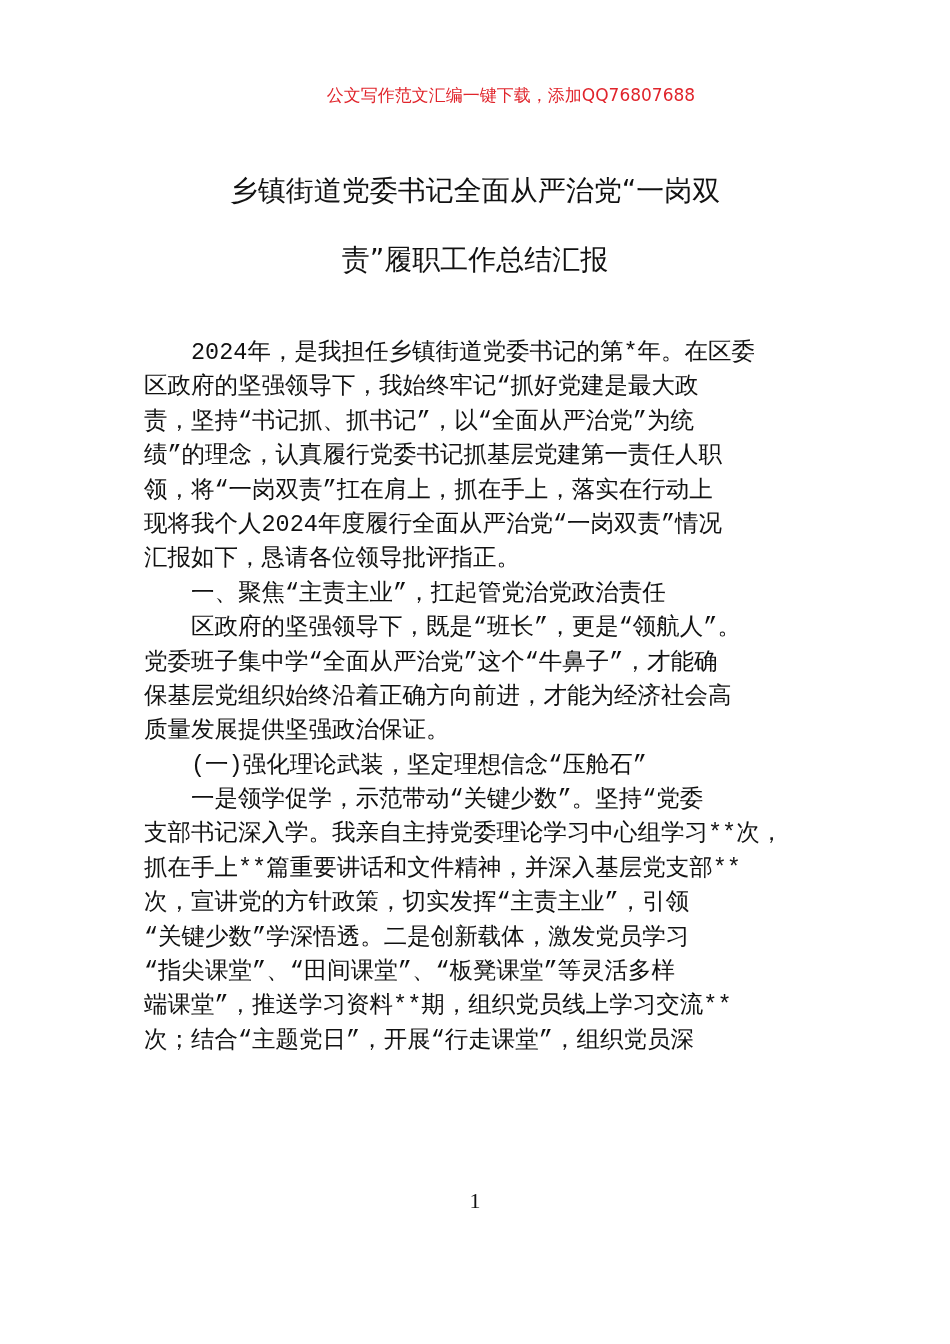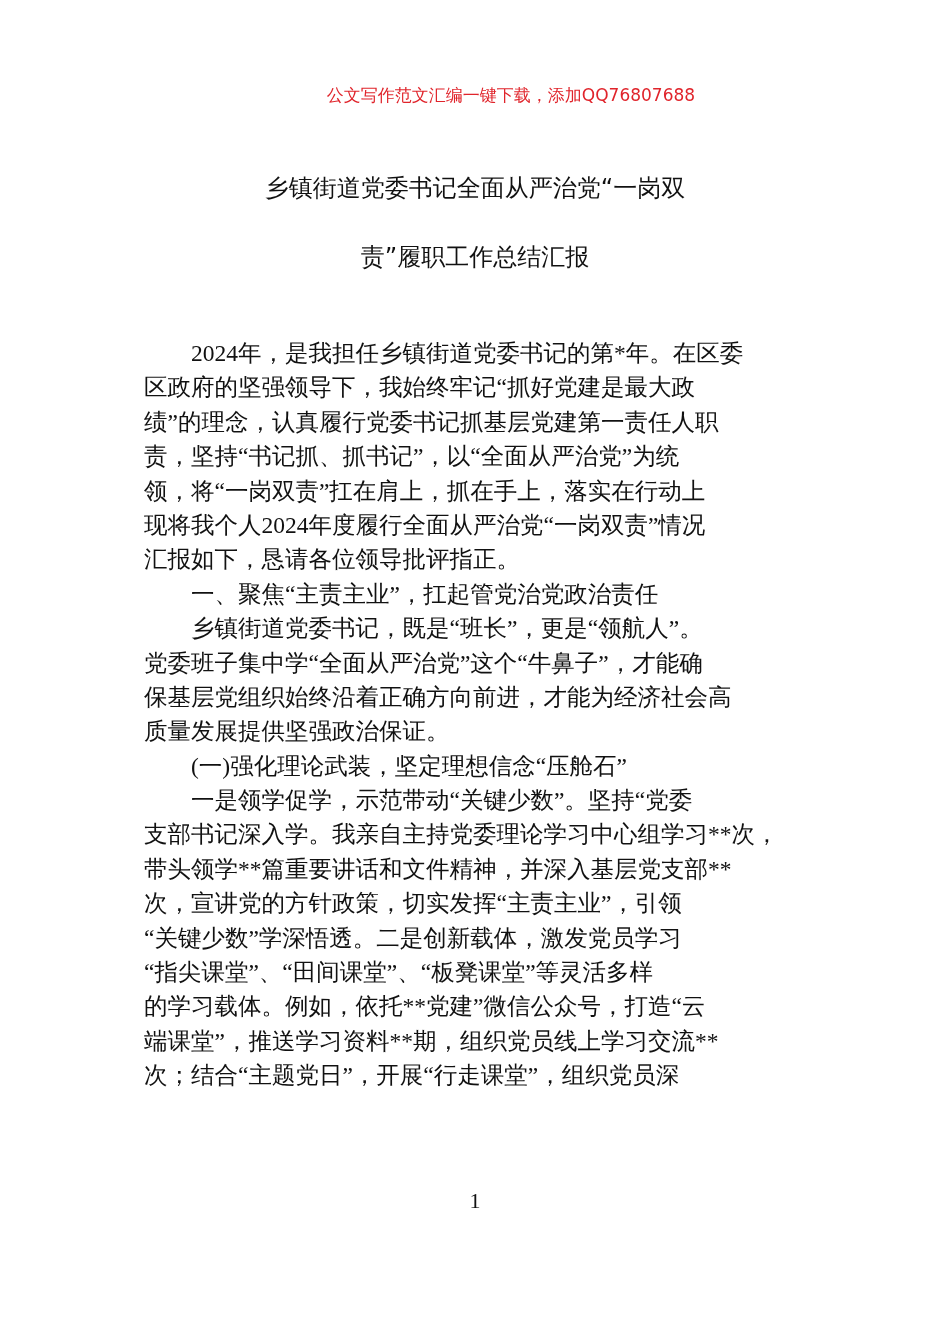--- a/index.html
+++ b/index.html
@@ -4,64 +4,63 @@
   <style>
     html, body { margin: 0; padding: 0; background: #ffffff; }
     body { width: 950px; height: 1344px; position: relative; overflow: hidden; }
     .page { position: absolute; left: 0; top: 0; width: 950px; height: 1344px; background: #fff; }
     .header-note {
       position: absolute; top: 84px; left: 0; width: 950px; text-align: center;
       color: #e0242b; font-family: "DejaVu Sans", sans-serif; font-size: 17px; letter-spacing: 0px; padding-left: 36px;
     }
     .title {
       position: absolute; left: 0; width: 950px; text-align: center;
-      font-family: "DejaVu Sans", sans-serif; font-size: 24px; color: #111; font-weight: normal;
+      font-family: "DejaVu Sans", sans-serif; font-size: 28px; color: #111; font-weight: normal;
       white-space: nowrap;
     }
     .title.l1 { top: 172px; }
     .title.l2 { top: 241px; }
     .body {
       position: absolute; left: 144px; top: 336px; width: 690px;
-      font-family: Liberation Serif, serif; font-size: 23.5px; color: #111;
+      font-family: Liberation Mono, monospace; font-size: 23.5px; color: #111;
     }
     .line { height: 34.4px; line-height: 34.4px; white-space: nowrap; }
     .indent { padding-left: 47px; }
     .page-number {
       position: absolute; top: 1188px; left: 0; width: 950px; text-align: center;
       font-family: "Liberation Serif", serif; font-size: 22px; color: #111;
     }
   </style>
 </head>
 <body>
 
 <div class="page">
   <div class="header-note">公文写作范文汇编一键下载，添加QQ76807688</div>
 
   <div class="title l1">乡镇街道党委书记全面从严治党“一岗双</div>
   <div class="title l2">责”履职工作总结汇报</div>
 
   <div class="body">
     <div class="line indent">2024年，是我担任乡镇街道党委书记的第*年。在区委</div>
     <div class="line">区政府的坚强领导下，我始终牢记“抓好党建是最大政</div>
+    <div class="line">责，坚持“书记抓、抓书记”，以“全面从严治党”为统</div>
     <div class="line">绩”的理念，认真履行党委书记抓基层党建第一责任人职</div>
-    <div class="line">责，坚持“书记抓、抓书记”，以“全面从严治党”为统</div>
     <div class="line">领，将“一岗双责”扛在肩上，抓在手上，落实在行动上</div>
     <div class="line">现将我个人2024年度履行全面从严治党“一岗双责”情况</div>
     <div class="line">汇报如下，恳请各位领导批评指正。</div>
     <div class="line indent">一、聚焦“主责主业”，扛起管党治党政治责任</div>
-    <div class="line indent">乡镇街道党委书记，既是“班长”，更是“领航人”。</div>
+    <div class="line indent">区政府的坚强领导下，既是“班长”，更是“领航人”。</div>
     <div class="line">党委班子集中学“全面从严治党”这个“牛鼻子”，才能确</div>
     <div class="line">保基层党组织始终沿着正确方向前进，才能为经济社会高</div>
     <div class="line">质量发展提供坚强政治保证。</div>
     <div class="line indent">(一)强化理论武装，坚定理想信念“压舱石”</div>
     <div class="line indent">一是领学促学，示范带动“关键少数”。坚持“党委</div>
     <div class="line">支部书记深入学。我亲自主持党委理论学习中心组学习**次，</div>
-    <div class="line">带头领学**篇重要讲话和文件精神，并深入基层党支部**</div>
+    <div class="line">抓在手上**篇重要讲话和文件精神，并深入基层党支部**</div>
     <div class="line">次，宣讲党的方针政策，切实发挥“主责主业”，引领</div>
     <div class="line">“关键少数”学深悟透。二是创新载体，激发党员学习</div>
     <div class="line">“指尖课堂”、“田间课堂”、“板凳课堂”等灵活多样</div>
-    <div class="line">的学习载体。例如，依托**党建”微信公众号，打造“云</div>
     <div class="line">端课堂”，推送学习资料**期，组织党员线上学习交流**</div>
     <div class="line">次；结合“主题党日”，开展“行走课堂”，组织党员深</div>
   </div>
 
   <div class="page-number">1</div>
 </div>
 
 </body></html>

